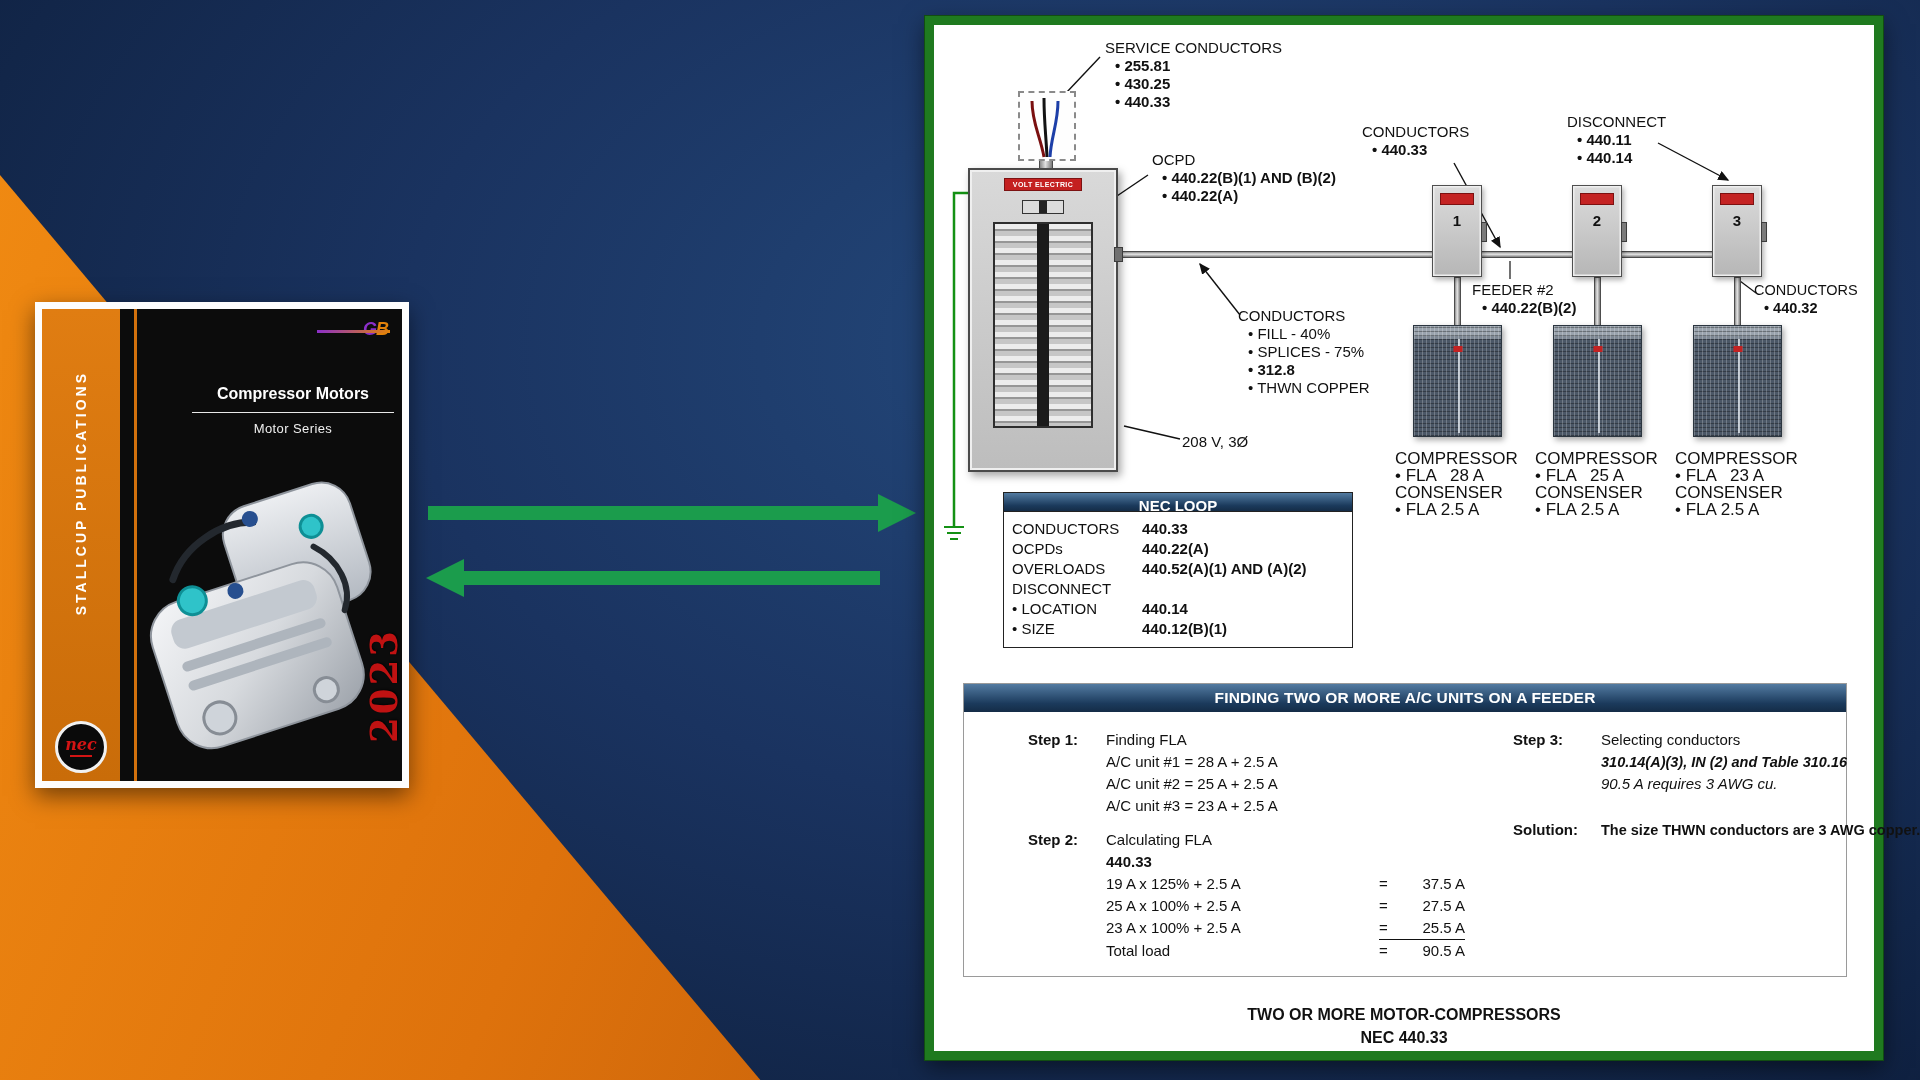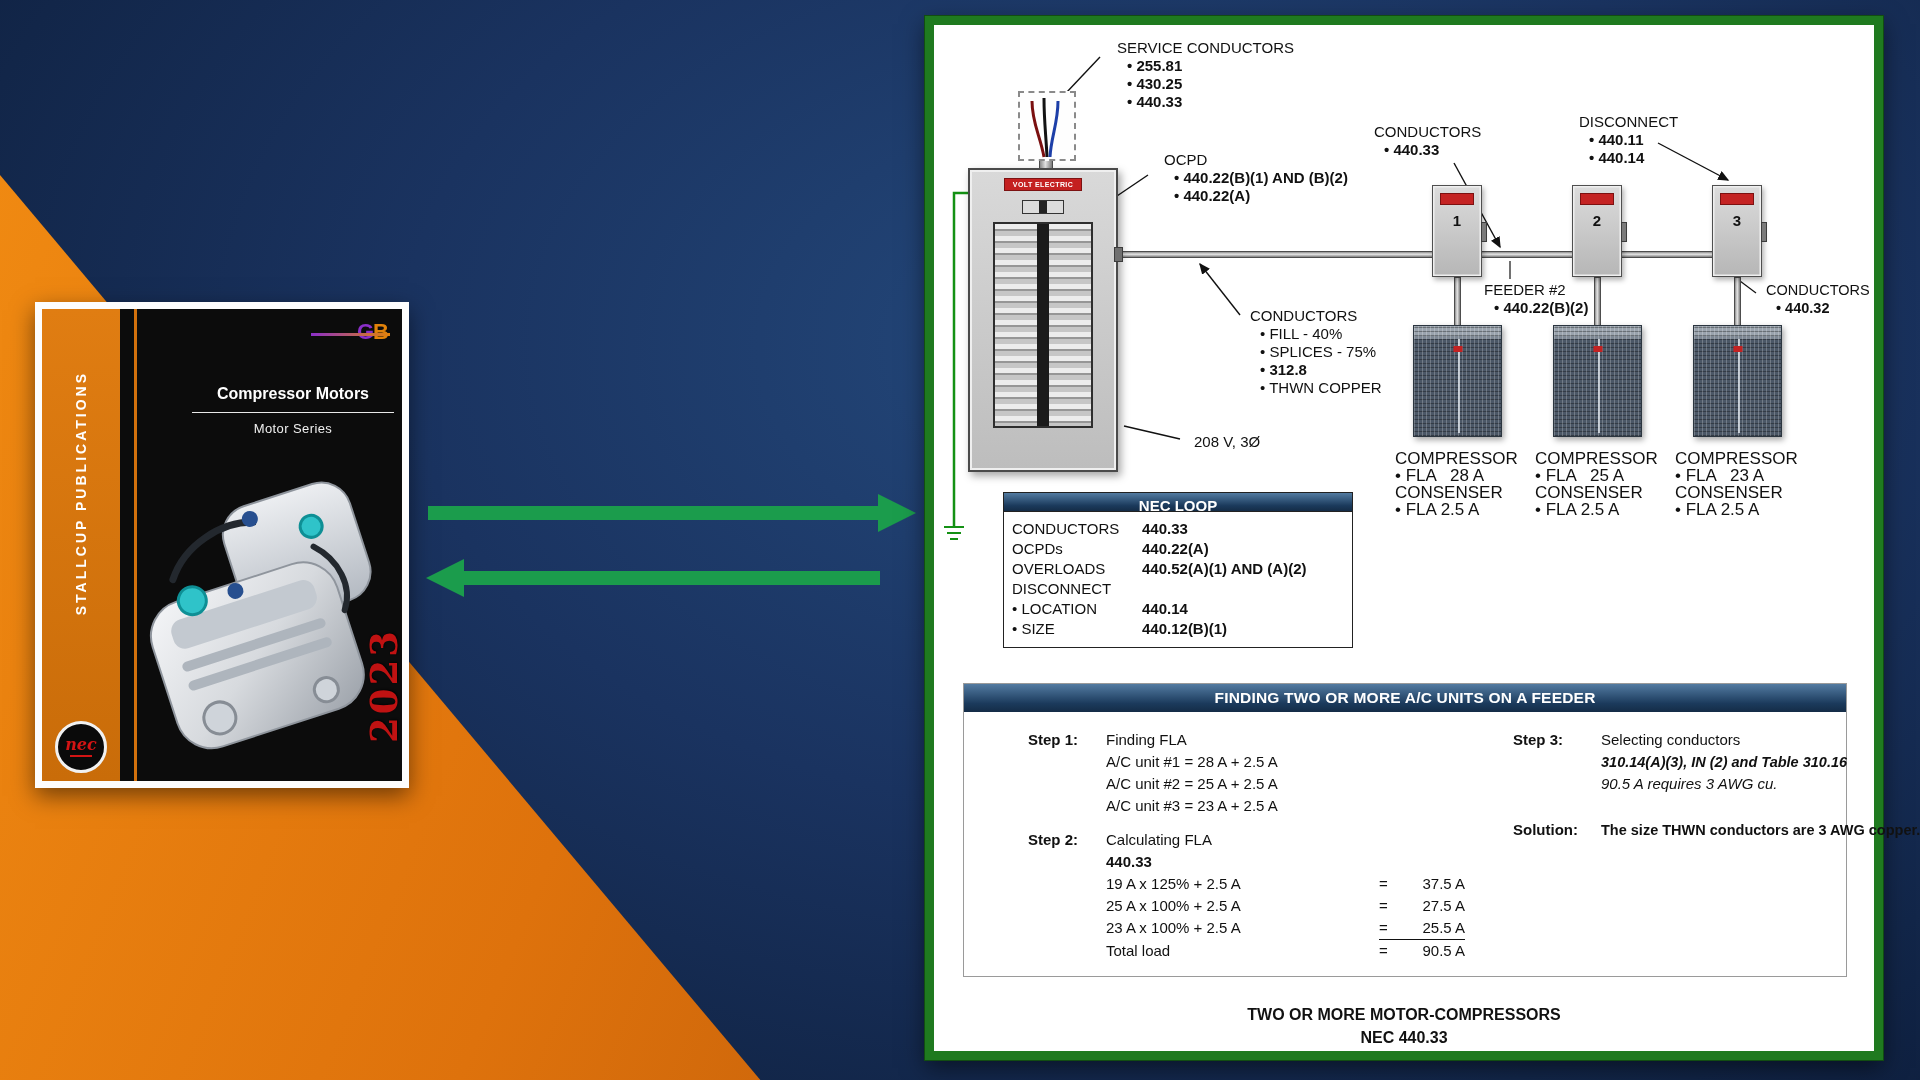--- a/index.html
+++ b/index.html
@@ -20,42 +20,42 @@
   .book-inner { position:absolute; inset:7px; background:#0c0c0c; overflow:hidden; }
   .book-spine { position:absolute; left:0; top:0; bottom:0; width:78px; background:linear-gradient(180deg,#e07d12,#c96c09); }
   .book-orange-line { position:absolute; left:92px; top:0; bottom:0; width:3px; background:#d2710d; }
   .spine-text-wrap { position:absolute; left:0; right:0; top:14px; height:340px; display:flex; align-items:center; justify-content:center; }
   .spine-text { writing-mode:vertical-rl; transform:rotate(180deg); color:#fff; font-weight:700; font-size:14px; letter-spacing:3px; white-space:nowrap; }
   .nec-badge { position:absolute; left:13px; bottom:8px; width:52px; height:52px; border-radius:50%;
     background:#0a0a0a; border:3px solid #f1f1f1; display:flex; flex-direction:column; align-items:center; justify-content:center; }
   .nec-badge span { color:#d31414; font-family:"DejaVu Serif", serif; font-style:italic; font-weight:700; font-size:16px; line-height:16px; }
   .nec-badge i { display:block; width:22px; height:2px; background:#d31414; margin-top:2px; }
   .book-main { position:absolute; left:96px; right:0; top:0; bottom:0; }
-  .gb-logo { position:absolute; top:10px; right:14px; font-size:22px; font-weight:800; letter-spacing:-1px; }
+  .gb-logo { position:absolute; top:10px; right:14px; font-size:18px; font-weight:800; font-style:italic; letter-spacing:-1px; }
   .gb-logo .g { color:#8b2fc9; } .gb-logo .b { color:#e2820a; }
   .gb-logo::after { content:""; position:absolute; left:-46px; right:-2px; top:54%; height:2.5px;
     background:linear-gradient(90deg,#8b2fc9,#e2820a); }
   .title-block { position:absolute; top:76px; right:8px; width:202px; text-align:center; color:#fff; }
   .book-title { font-size:16px; font-weight:700; white-space:nowrap; }
   .book-rule { border-top:1.5px solid #e9e9e9; margin:9px 0 8px; }
   .book-subtitle { font-size:13px; letter-spacing:.4px; color:#f0f0f0; }
   .book-year-wrap { position:absolute; right:-4px; bottom:8px; height:175px; display:flex; align-items:center; }
   .book-year { writing-mode:vertical-rl; transform:rotate(180deg); color:#c01212; font-family:"DejaVu Serif", serif; font-weight:700; font-size:37px; letter-spacing:3px; text-shadow:1px 1px 2px rgba(0,0,0,.7); }
   .comp-art { position:absolute; left:4px; bottom:0; width:270px; height:300px; }
 
   
   .arrows { position:absolute; left:340px; top:470px; width:600px; height:140px; pointer-events:none; }
 
   
   .panel { position:absolute; left:925px; top:16px; width:958px; height:1044px;
     border:9px solid #1f7a1f; background:#fff; box-shadow:0 0 0 1px #124d12, 0 8px 22px rgba(0,0,0,.5); }
   .panel-inner { position:absolute; inset:0; }
   .diagram-lines { position:absolute; left:0; top:0; z-index:0; }
 
-  .callout { position:absolute; z-index:3; font-size:15px; line-height:18px; white-space:nowrap;margin-left:12px; }
+  .callout { position:absolute; z-index:3; font-size:15px; line-height:18px; white-space:nowrap; }
   .callout .ci { padding-left:10px; }
   .b { font-weight:700; }
 
   
   .panelboard { position:absolute; left:34px; top:143px; width:150px; height:304px; z-index:2;
     background:linear-gradient(180deg,#d9d9d9,#bdbdbd); border:2px solid #4a4a4a;
     box-shadow:inset 0 0 0 2px #efefef, 3px 4px 8px rgba(0,0,0,.35); }
   .pb-plate { position:absolute; top:8px; left:50%; transform:translateX(-50%); width:78px; height:13px;
     background:#c42020; border:1px solid #7c1212; color:#fff; font-size:7px; font-weight:700;
     text-align:center; line-height:11px; letter-spacing:.4px; }

